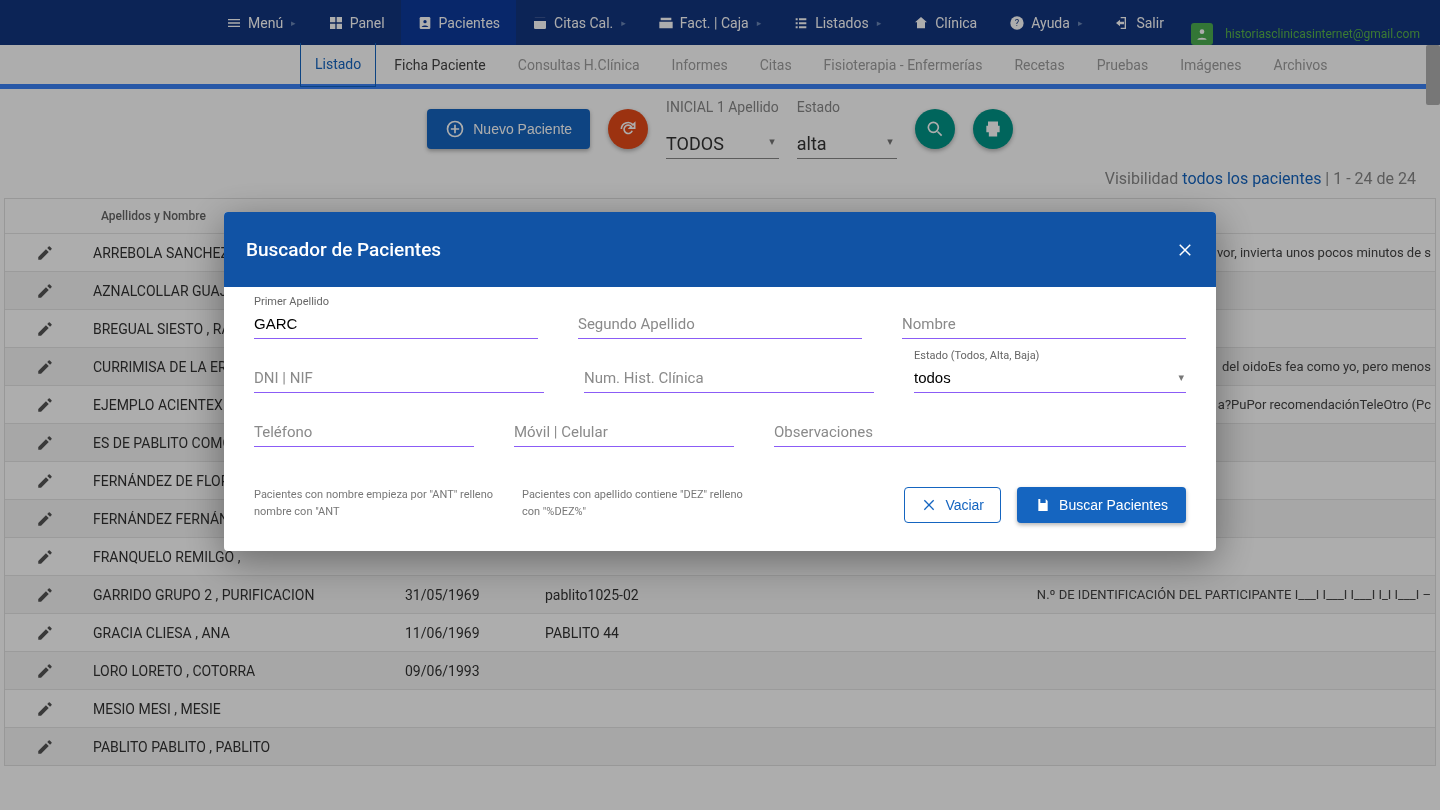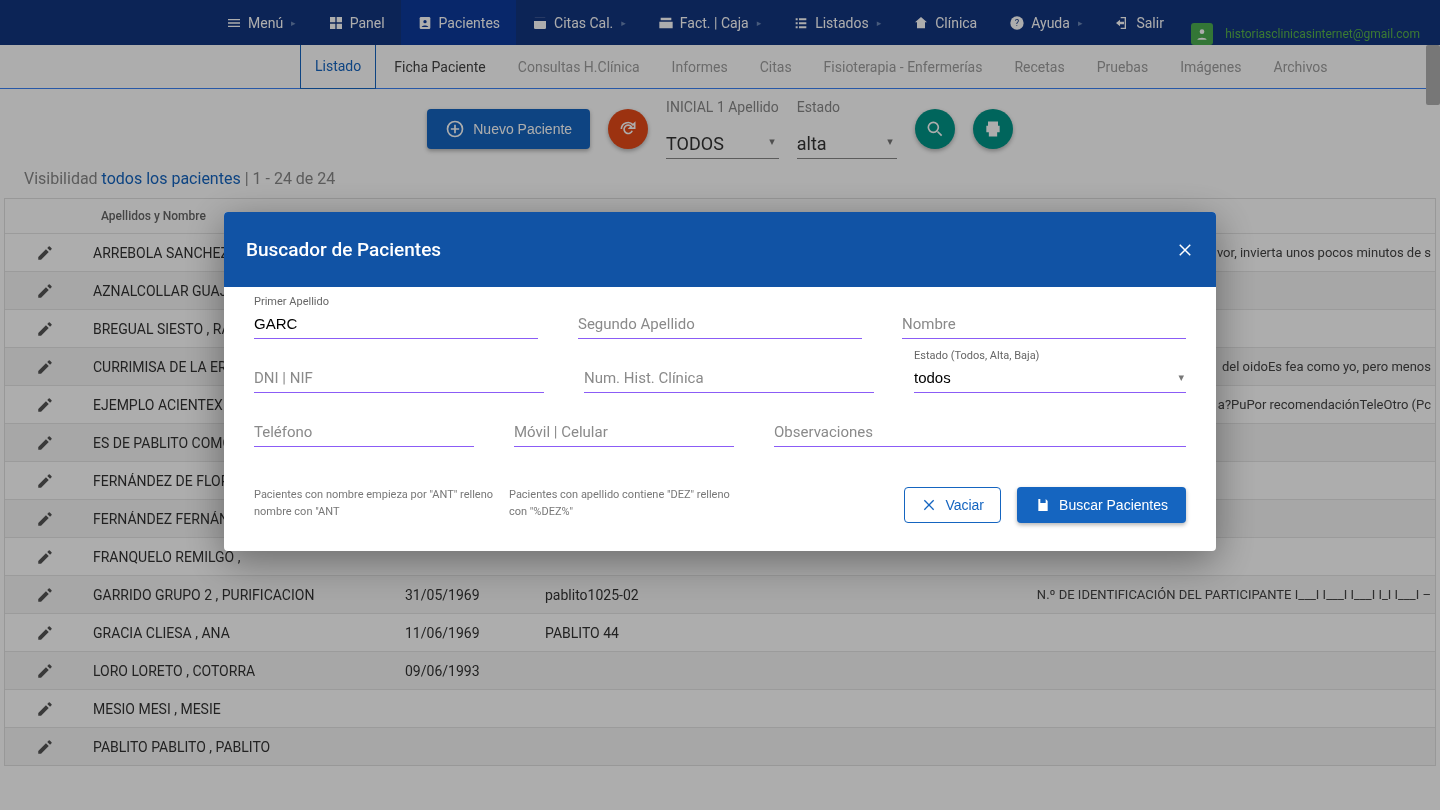--- a/index.html
+++ b/index.html
@@ -5,36 +5,36 @@
   * { box-sizing: border-box; margin: 0; padding: 0; }
   html, body { width: 1440px; height: 810px; font-family: "Roboto", "Helvetica Neue", Arial, sans-serif; overflow: hidden; background: #fff; }
   
   .topbar { height: 45px; background: #13357F; display: flex; align-items: flex-end; padding: 0 0 0 210px; color: #fff; font-size: 14px; }
   .topbar .item { display: flex; align-items: center; gap: 6px; padding: 0 16px; height: 45px; cursor: pointer; position: relative; }
   .topbar .item.active { background: #0d3a9c; }
   .topbar .item .chev { font-size: 9px; color: #6b87b7; margin-left: 2px; }
   .topbar .user { margin-left: auto; display: flex; align-items: center; gap: 12px; padding: 0 20px 0 0; font-size: 12px; color: #58b54b; }
   .topbar .user .avatar { width: 22px; height: 22px; background: #4caf50; border-radius: 3px; display: flex; align-items: center; justify-content: center; color: #fff; }
   
-  .subtabs { height: 44px; border-bottom: 1px solid #3b82f6; display: flex; align-items: center; padding-left: 300px; gap: 4px; }
+  .subtabs { height: 44px; border-bottom: 5px solid #3b82f6; display: flex; align-items: center; padding-left: 300px; gap: 4px; }
   .subtabs .tab { padding: 0 14px; height: 44px; display: flex; align-items: center; font-size: 14px; color: #9e9e9e; cursor: pointer; }
   .subtabs .tab.primary { color: #1565c0; border: 1px solid #1565c0; border-top: none; }
   .subtabs .tab.secondary { color: #444; }
   
   .toolbar { height: 80px; display: flex; align-items: center; justify-content: center; gap: 18px; }
   .btn-raised { background: #1565c0; color: #fff; border: none; border-radius: 4px; height: 40px; padding: 0 18px; font-size: 14px; display: flex; align-items: center; gap: 8px; box-shadow: 0 2px 4px rgba(0,0,0,.3); cursor: pointer; }
   .circle-btn { width: 40px; height: 40px; border-radius: 50%; display: flex; align-items: center; justify-content: center; color: #fff; cursor: pointer; box-shadow: 0 2px 4px rgba(0,0,0,.3); }
   .orange { background: #e64a19; }
   .green { background: #009688; }
   .select-wrap { display: flex; flex-direction: column; min-width: 100px; }
   .select-wrap .lbl { font-size: 14px; color: #888; margin-bottom: 18px; }
   .select-wrap .val { font-size: 18px; color: #333; border-bottom: 1px solid #888; padding: 0 28px 4px 0; position: relative; cursor: pointer; }
   .select-wrap .val::after { content: "▾"; position: absolute; right: 4px; top: 2px; font-size: 11px; color: #777; }
   
-  .visline { padding: 0 24px 10px 24px; font-size: 16px; color: #888; }
+  .visline { padding: 0 24px 10px 24px; font-size: 16px; color: #888; text-align: right; }
   .visline a { color: #1565c0; text-decoration: none; }
   
   .tablewrap { margin: 0 4px; border: 1px solid #e0e0e0; }
   .thead { display: flex; padding: 10px 8px; font-size: 12px; color: #666; font-weight: 500; }
   .col-edit { width: 80px; flex: none; }
   .col-name { width: 320px; flex: none; padding-left: 8px; }
   .col-date { width: 140px; flex: none; }
   .col-hist { width: 220px; flex: none; }
   .col-obs  { flex: 1; }
   .trow { display: flex; align-items: center; height: 38px; border-top: 1px solid #e5e5e5; font-size: 14px; color: #333; }
@@ -48,21 +48,21 @@
   .modal-head { background: #1153a5; color: #fff; height: 75px; display: flex; align-items: center; padding: 0 22px; font-size: 19px; font-weight: 500; }
   .modal-head .close { margin-left: auto; cursor: pointer; font-size: 20px; }
   .modal-body { padding: 22px 30px 10px 30px; }
   .frow { display: flex; gap: 40px; margin-bottom: 24px; }
   .field { flex: 1; position: relative; }
   .field input { width: 100%; border: none; border-bottom: 1px solid #8b5cf6; font-size: 15px; padding: 6px 0 6px 0; outline: none; background: transparent; }
   .field .flabel { position: absolute; left: 0; top: 6px; font-size: 15px; color: #8a8a8a; pointer-events: none; transition: .15s; }
   .field input:not(:placeholder-shown) + .flabel,
   .field input:focus + .flabel { top: -14px; font-size: 11px; color: #666; }
   .field.select::after { content: "▾"; position: absolute; right: 2px; top: 8px; color: #777; font-size: 11px; pointer-events: none; }
-  .modal-foot { display: flex; align-items: flex-start; padding: 6px 30px 28px 30px; gap: 15px; }
+  .modal-foot { display: flex; align-items: flex-start; padding: 6px 30px 28px 30px; gap: 28px; }
   .hint { font-size: 11px; color: #777; width: 240px; line-height: 1.5; }
   .actions { margin-left: auto; display: flex; gap: 16px; align-items: center; }
   .btn-outline { border: 1px solid #1565c0; color: #1565c0; background: #fff; border-radius: 4px; height: 36px; padding: 0 16px; font-size: 14px; display: flex; align-items: center; gap: 8px; cursor: pointer; }
   .btn-primary { background: #1565c0; color: #fff; border: none; border-radius: 4px; height: 36px; padding: 0 18px; font-size: 14px; display: flex; align-items: center; gap: 8px; box-shadow: 0 2px 4px rgba(0,0,0,.3); cursor: pointer; }
   .scrollbar { position: fixed; top: 45px; right: 0; width: 14px; height: 60px; background: #b0b0b0; border-radius: 2px; }
   svg { display: block; }
 </style>
 </head>
 <body>
 

